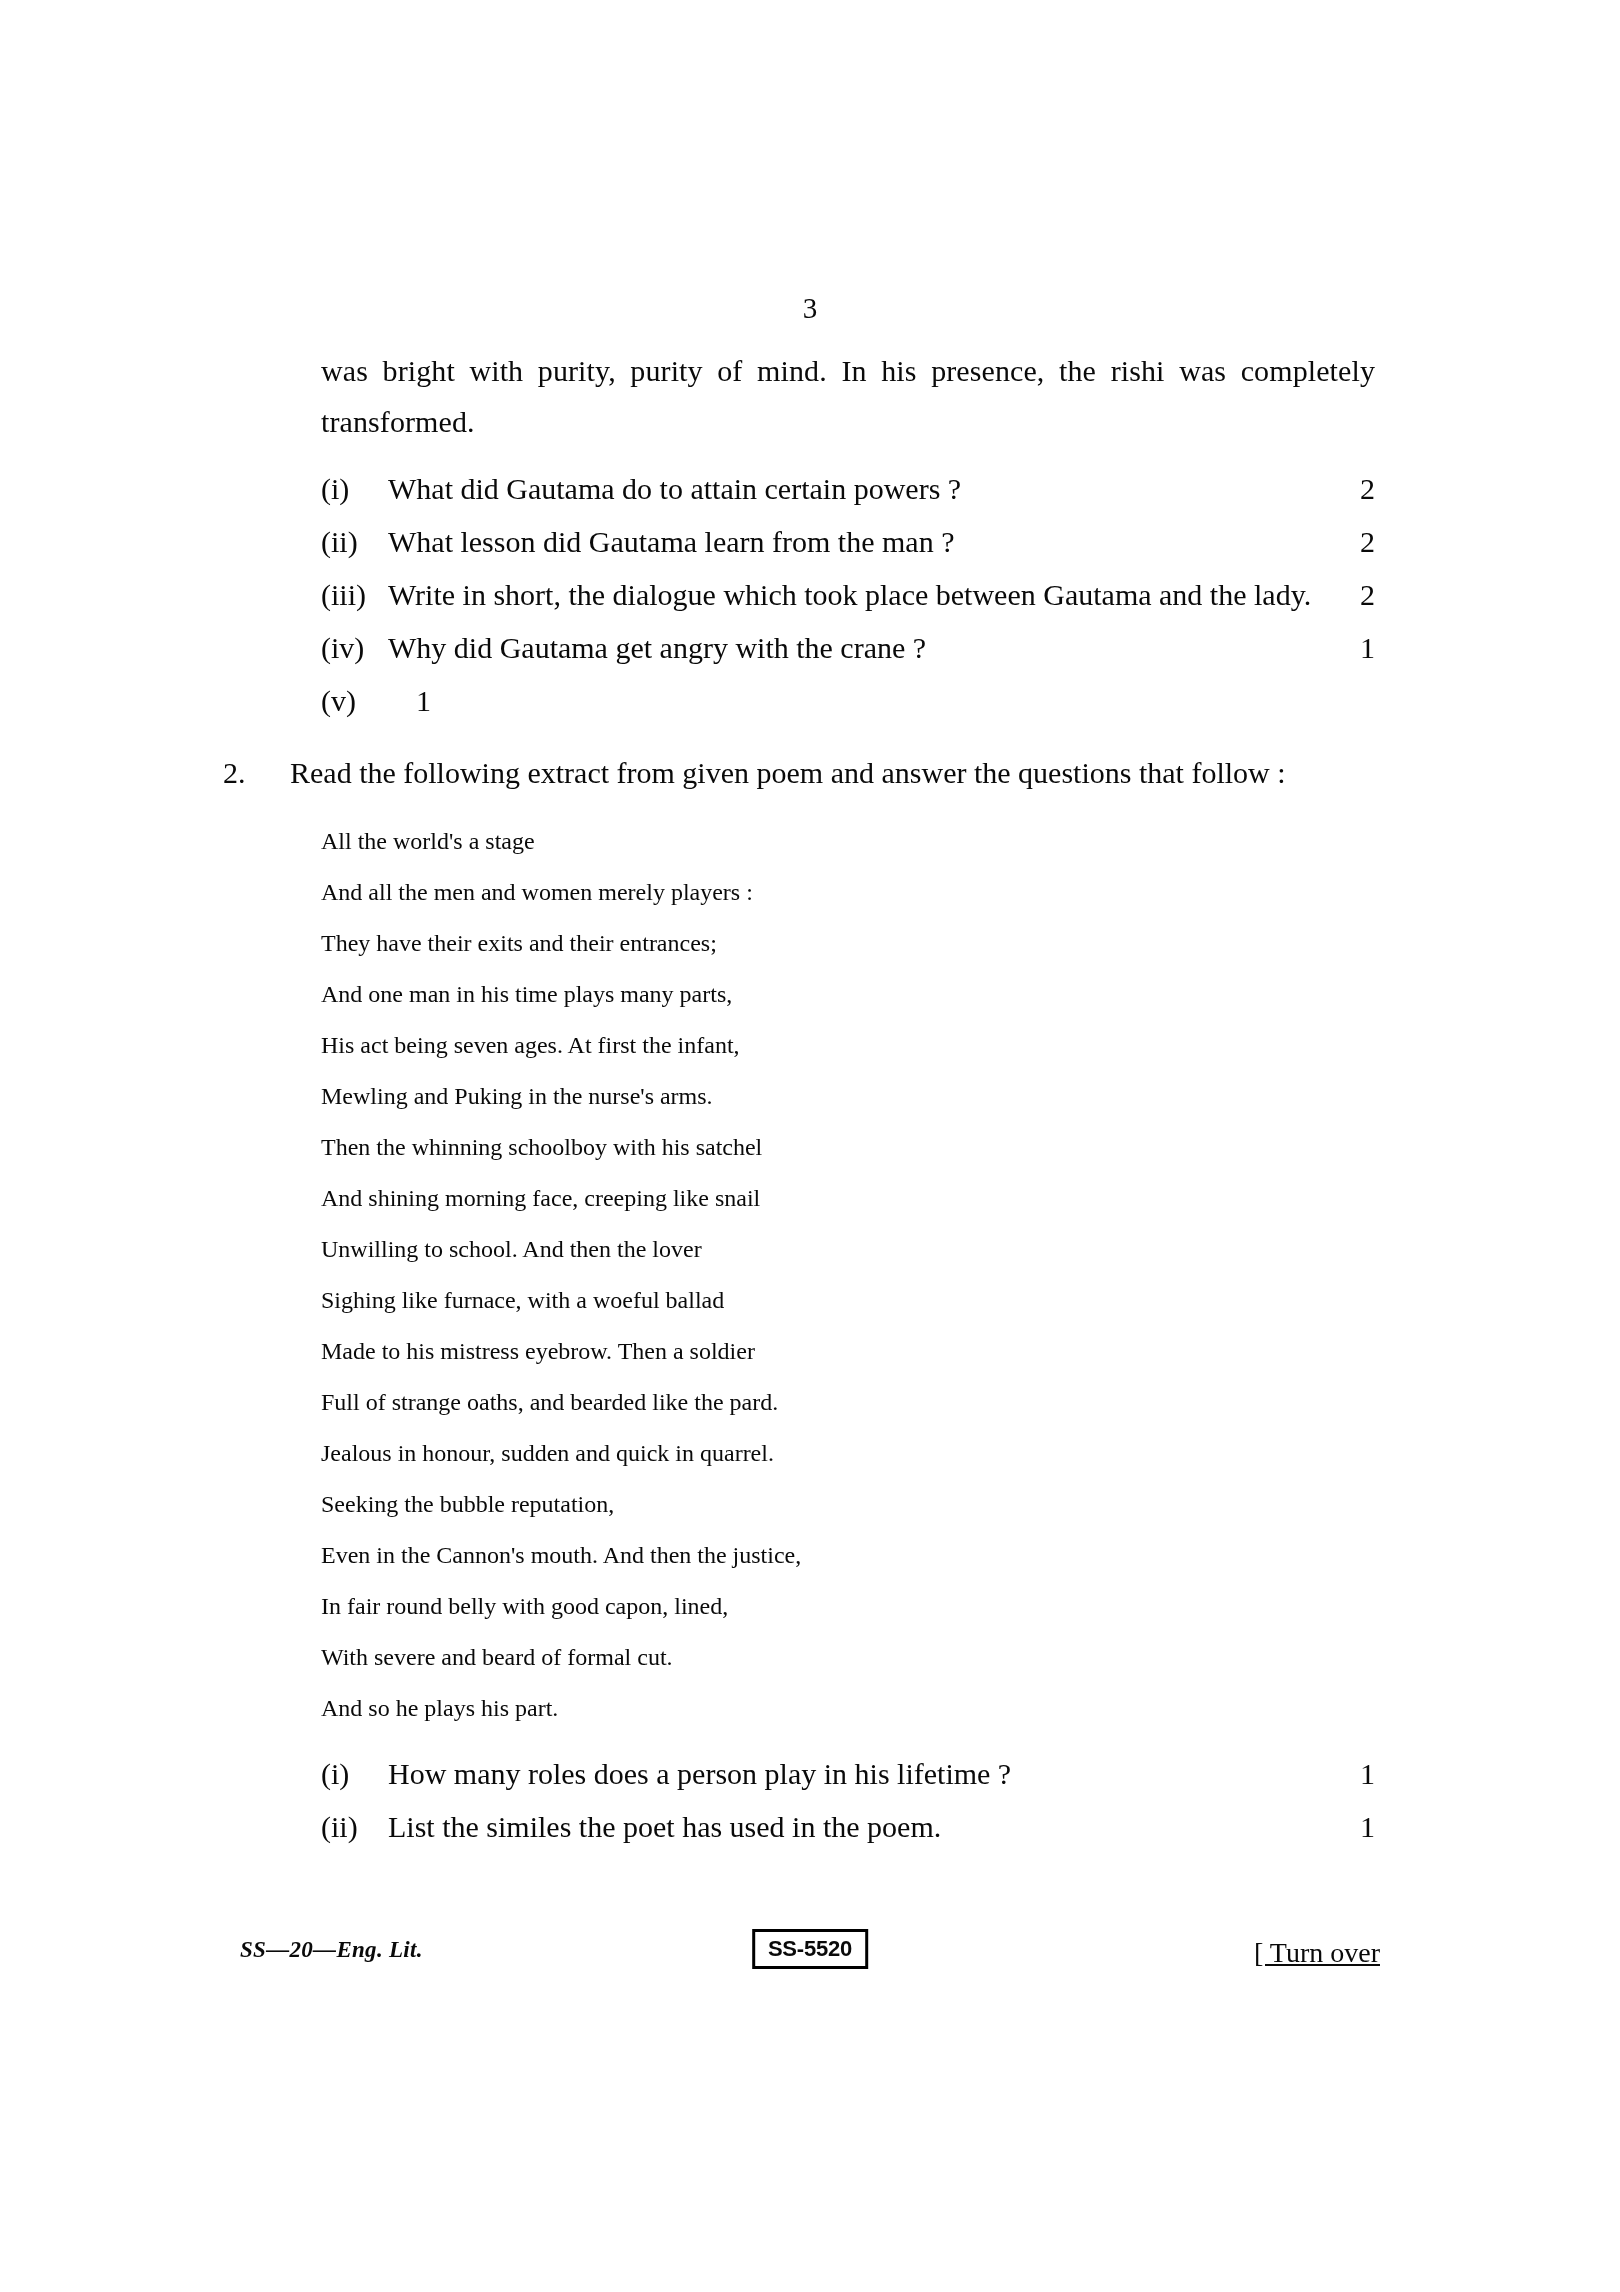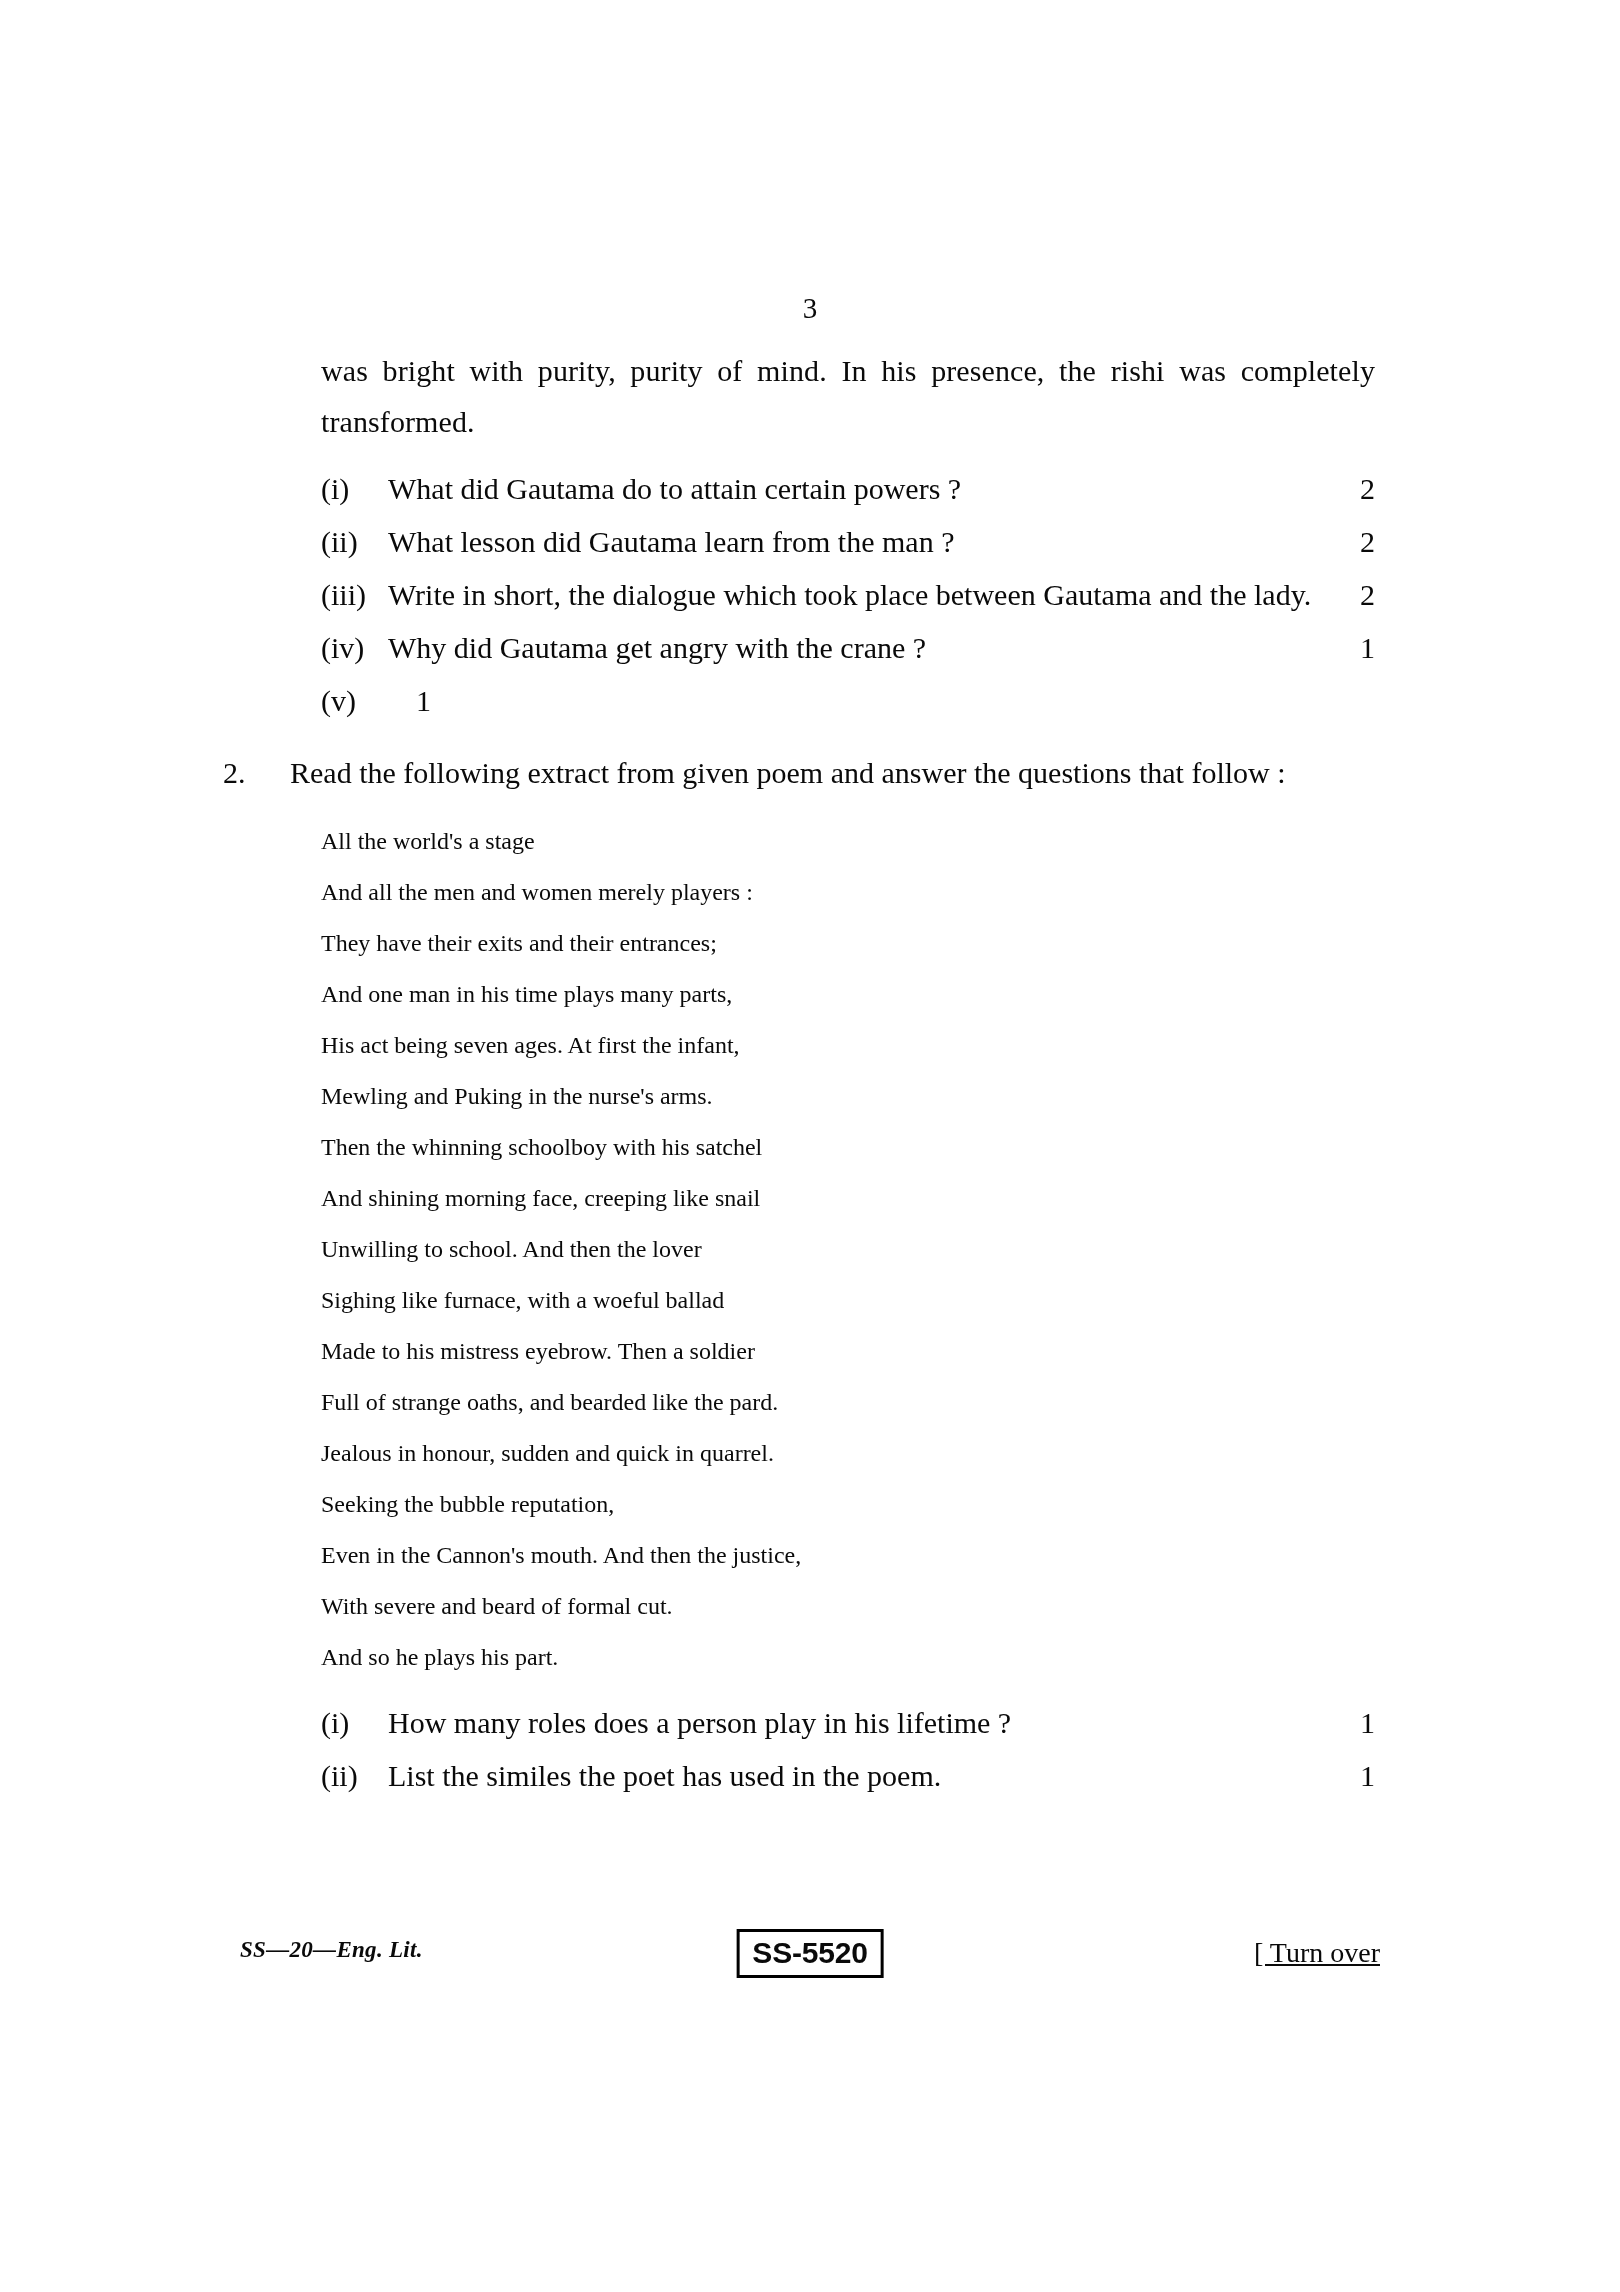--- a/index.html
+++ b/index.html
@@ -146,21 +146,21 @@
   }
   .footer-code {
     position: absolute;
     left: 50%;
     transform: translateX(-50%);
     top: 0;
     border: 3.9px solid #000;
     padding: 3.9px 12.7px 4.9px 12.7px;
     font-family: "Liberation Sans", "DejaVu Sans", sans-serif;
     font-weight: bold;
-    font-size: 30px;
+    font-size: 22px;
     letter-spacing: -0.2px;
     line-height: 1.15;
     background: #fff;
   }
   .footer-right {
     position: absolute;
     right: 0;
     top: 7.8px;
     font-size: 28px;
     text-decoration: underline;
@@ -224,20 +224,21 @@
       <li class="poem-line">Mewling and Puking in the nurse's arms.</li>
       <li class="poem-line">Then the whinning schoolboy with his satchel</li>
       <li class="poem-line">And shining morning face, creeping like snail</li>
       <li class="poem-line">Unwilling to school. And then the lover</li>
       <li class="poem-line">Sighing like furnace, with a woeful ballad</li>
       <li class="poem-line">Made to his mistress eyebrow. Then a soldier</li>
       <li class="poem-line">Full of strange oaths, and bearded like the pard.</li>
       <li class="poem-line">Jealous in honour, sudden and quick in quarrel.</li>
       <li class="poem-line">Seeking the bubble reputation,</li>
       <li class="poem-line">Even in the Cannon's mouth. And then the justice,</li>
+      <li class="poem-line">In fair round belly with good capon, lined,</li>
       <li class="poem-line">With severe and beard of formal cut.</li>
       <li class="poem-line">And so he plays his part.</li>
     </ul>
 
     <ul class="q-list q-list-2">
       <li class="q-row">
         <span class="q-label">(i)</span>
         <span class="q-text">How many roles does a person play in his lifetime ?</span>
         <span class="q-marks">1</span>
       </li>

